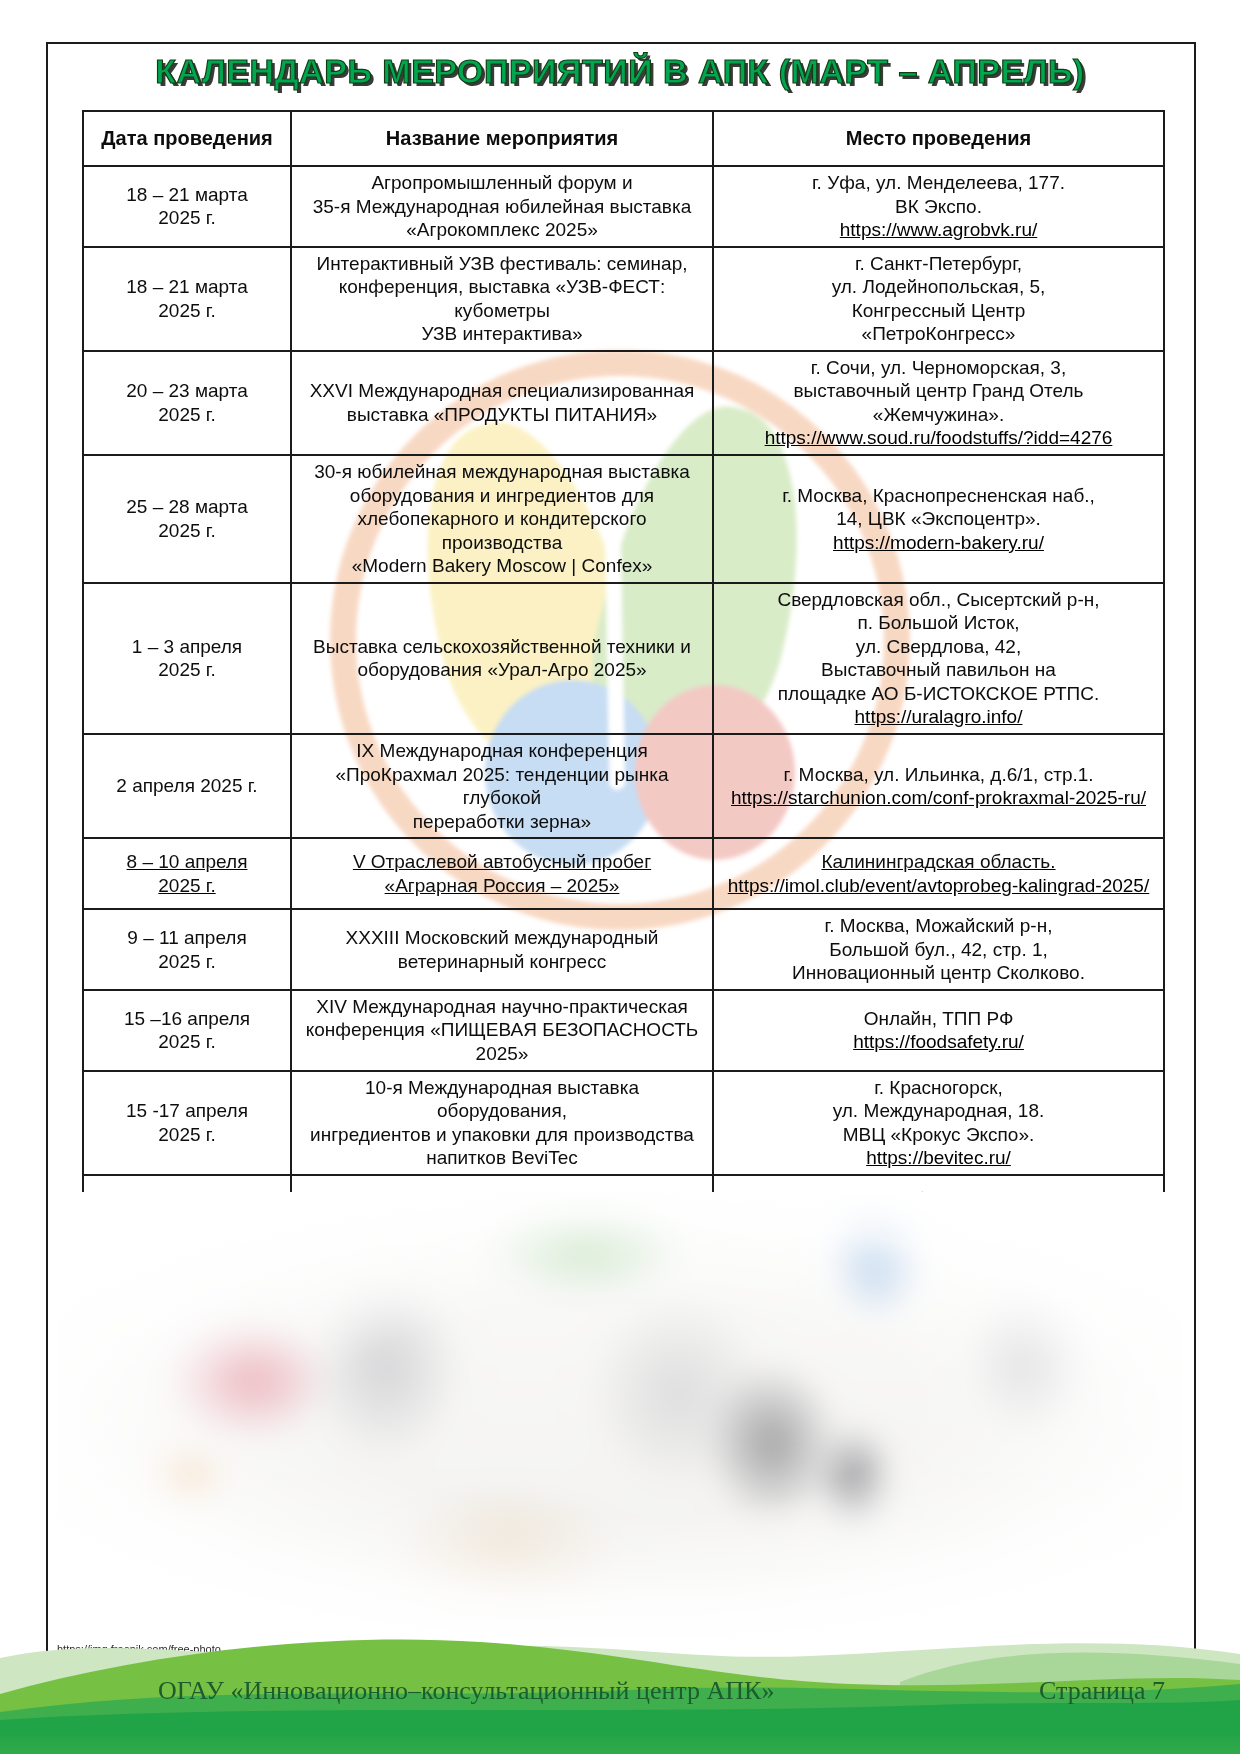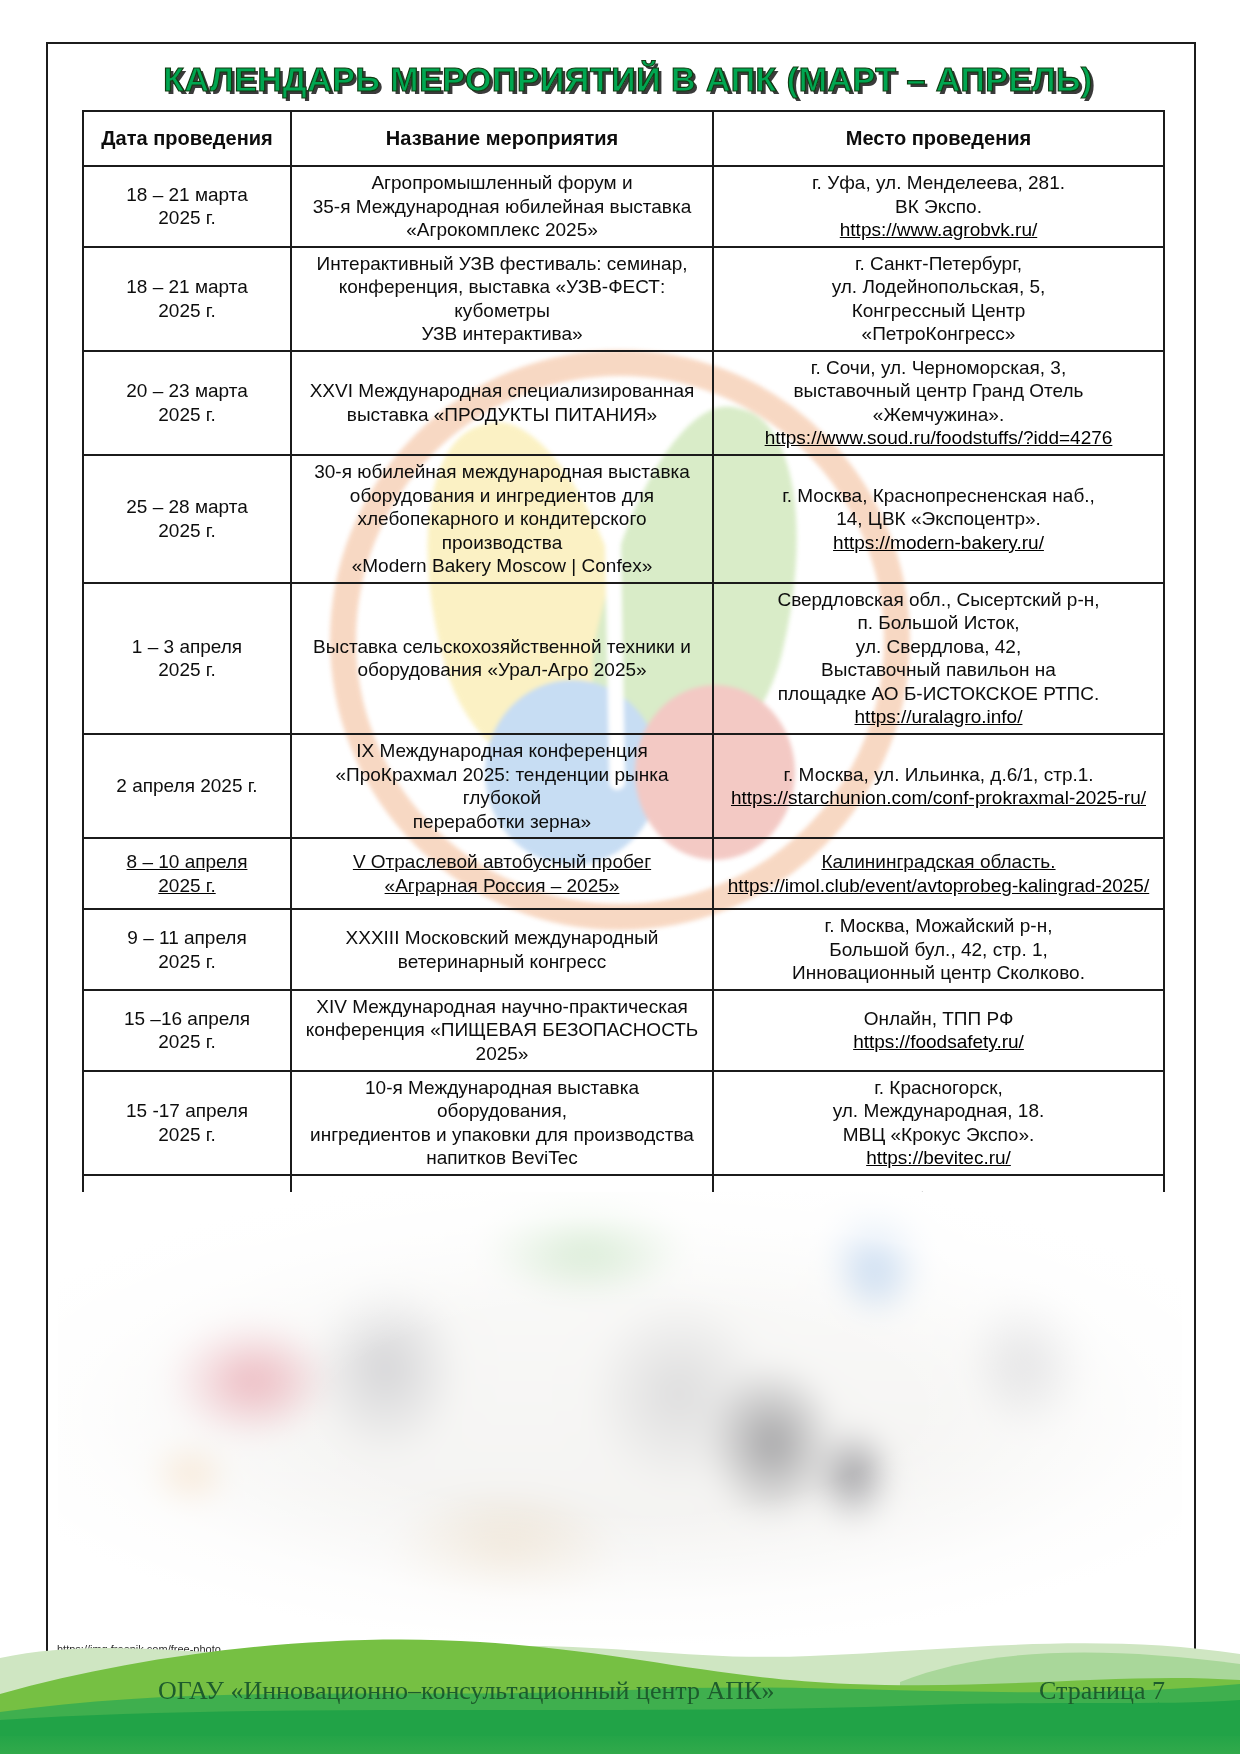--- a/index.html
+++ b/index.html
@@ -4,21 +4,21 @@
 <style>
   html,body{margin:0;padding:0;background:#ffffff;}
   .page{position:relative;width:1240px;height:1754px;background:#fff;overflow:hidden;
         font-family:"Liberation Sans",sans-serif;}
 
   
   .page-border{position:absolute;left:46px;top:42px;width:1150px;height:1712px;
         box-sizing:border-box;border:2px solid #1c1c1c;border-bottom:none;}
 
   
-  .title{position:absolute;left:50px;top:52px;width:1140px;margin:8px;text-align:center;
+  .title{position:absolute;left:50px;top:52px;width:1140px;margin:0;text-align:center;
         font-size:34px;font-weight:900;letter-spacing:.5px;color:#00A651;
         -webkit-text-stroke:1.2px #123b12;
         text-shadow:3px 3px 0 #3a3a3a;}
 
   
   .watermark{position:absolute;left:330px;top:350px;width:580px;height:580px;
         opacity:.30;filter:blur(2px);}
   .wm-ring{position:absolute;inset:0;border:26px solid #e8813c;border-radius:50%;box-sizing:border-box;}
   .wm-leaf-yellow{position:absolute;left:100px;top:70px;width:190px;height:360px;background:#f3d33e;
         border-radius:55% 45% 45% 55% / 65% 60% 35% 40%;transform:rotate(-16deg);}
@@ -99,21 +99,21 @@
         <th>Место проведения</th>
       </tr>
     </thead>
     <tbody id="rows">
         <tr style="height: 77px;">
           <td class="c-date">18 – 21 марта
 2025 г.</td>
           <td class="c-name">Агропромышленный форум и
 35-я Международная юбилейная выставка
 «Агрокомплекс 2025»</td>
-          <td class="c-place"><div class="place-text">г. Уфа, ул. Менделеева, 281.
+          <td class="c-place"><div class="place-text">г. Уфа, ул. Менделеева, 177.
 ВК Экспо.</div><a class="place-link" href="#">https://www.agrobvk.ru/</a></td>
         </tr>
         <tr style="height: 80px;">
           <td class="c-date">18 – 21 марта
 2025 г.</td>
           <td class="c-name">Интерактивный УЗВ фестиваль: семинар,
 конференция, выставка «УЗВ-ФЕСТ: кубометры
 УЗВ интерактива»</td>
           <td class="c-place">
             <div class="place-text">г. Санкт-Петербург,

